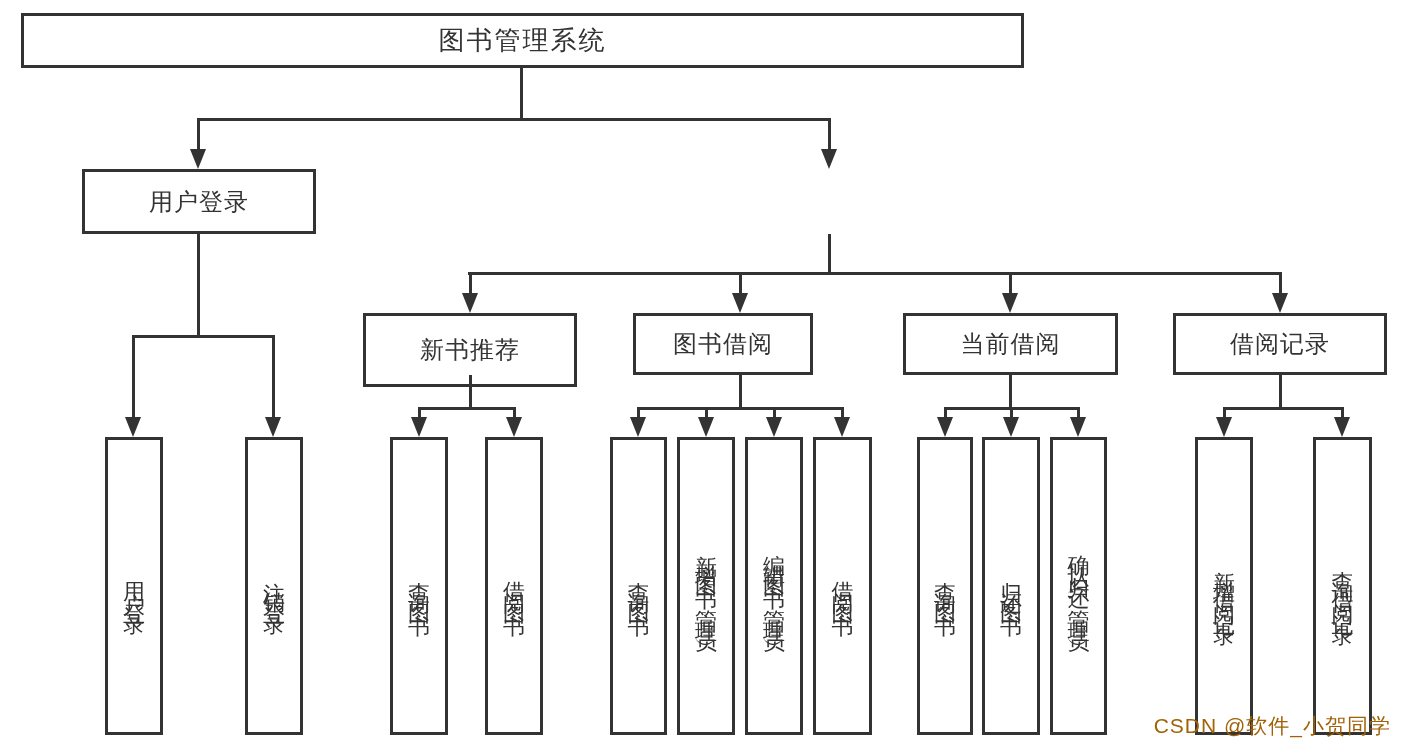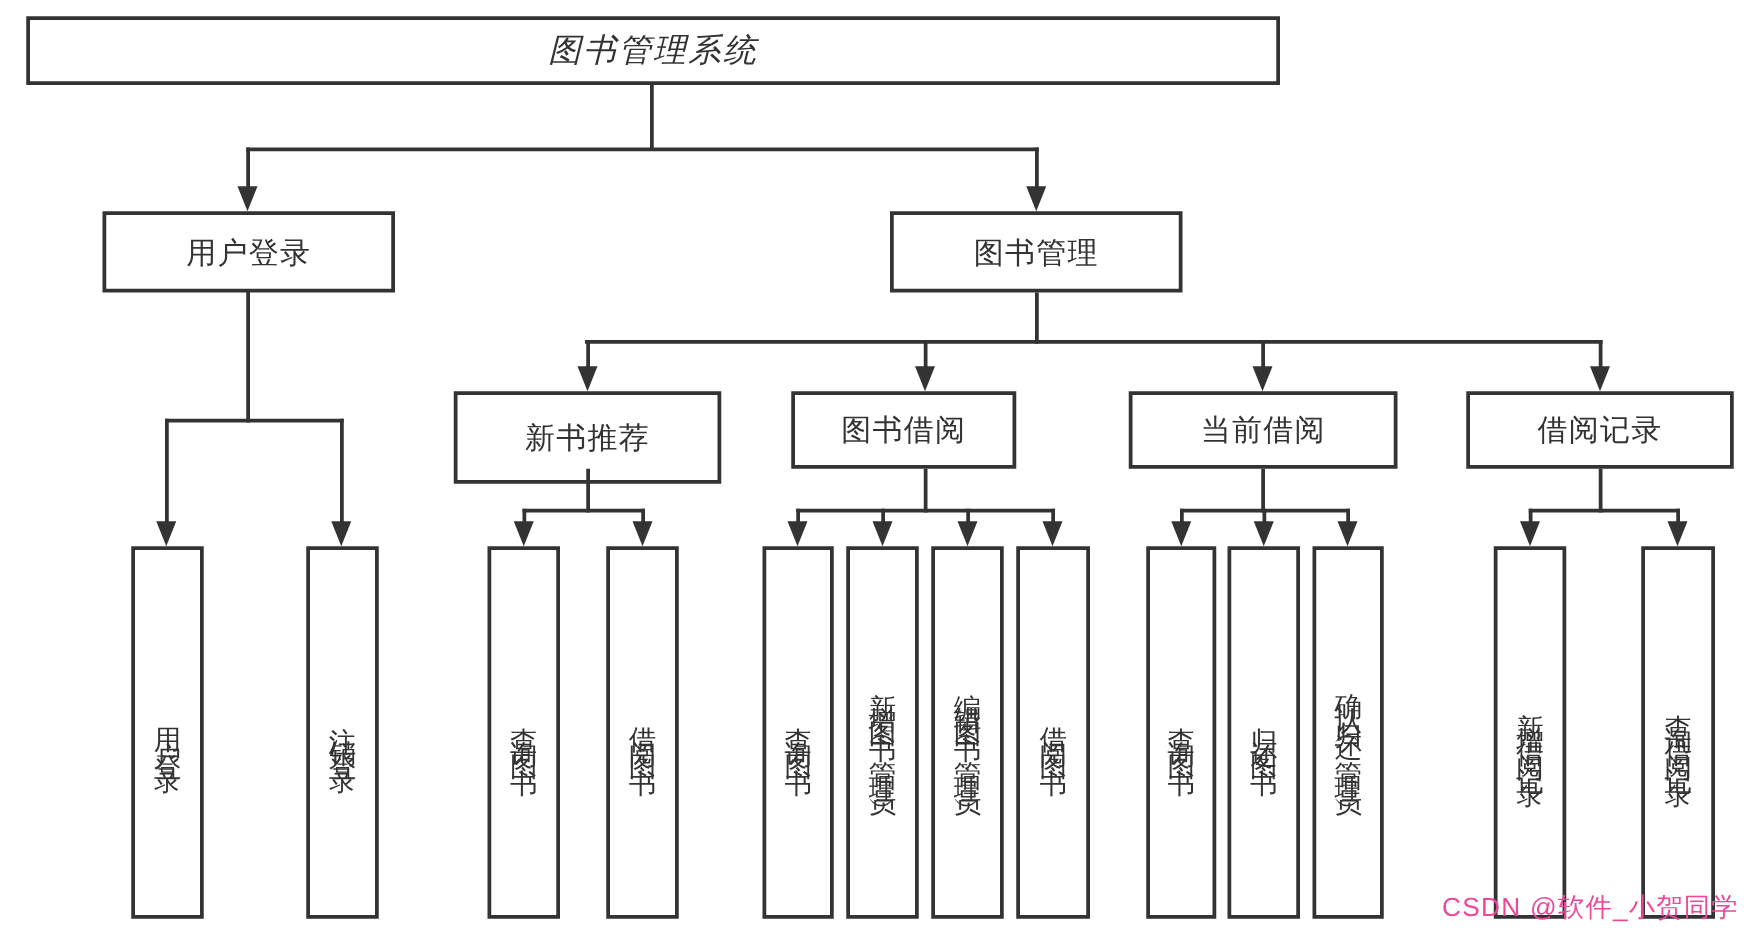--- a/index.html
+++ b/index.html
@@ -5,47 +5,46 @@
   :root { --line:#333333; --text:#333333; }
   * { box-sizing:border-box; }
   html,body { margin:0; padding:0; background:#fff; }
   body { font-family:"Liberation Sans", sans-serif; }
   .stage { position:relative; width:1405px; height:747px; background:#ffffff; overflow:hidden; }
   .node {
     position:absolute; border:3px solid var(--line); background:#ffffff;
     display:flex; align-items:center; justify-content:center;
     color:var(--text); font-size:24px; letter-spacing:1px; white-space:nowrap;
   }
-  .node.root { font-size:26px; letter-spacing:2px;font-style:italic; }
+  .node.root { font-size:26px; letter-spacing:2px; }
   .node.vert {
     writing-mode:vertical-rl; text-orientation:mixed;
     font-size:22px; letter-spacing:11px; white-space:normal;
   }
   .hl, .vl { position:absolute; background:var(--line); }
   .hl { height:3px; }
   .vl { width:3px; }
   .ar {
     position:absolute; width:0; height:0;
     border-left:8px solid transparent; border-right:8px solid transparent;
     border-top:20px solid var(--line);
   }
   .wm {
     position:absolute; right:14px; top:712px; z-index:5;
-    color:#ec4899; font-size:21px; letter-spacing:1px;
+    color:#a16207; font-size:21px; letter-spacing:1px;
   }
 </style>
 </head>
 <body>
 
 <div class="stage">
 
   <div class="node root" style="left:21px;top:13px;width:1003px;height:55px">图书管理系统</div>
 
   <div class="node" style="left:82px;top:169px;width:234px;height:65px">用户登录</div>
-  <div class="node" style="left:712px;top:169px;width:234px;height:65px">图书管理</div>
 
   <div class="node" style="left:363px;top:313px;width:214px;height:74px">新书推荐</div>
   <div class="node" style="left:633px;top:313px;width:180px;height:62px">图书借阅</div>
   <div class="node" style="left:1173px;top:313px;width:214px;height:62px">借阅记录</div>
   <div class="node" style="left:903px;top:313px;width:215px;height:62px">当前借阅</div>
 
   <div class="node vert" style="left:105px;top:437px;width:58px;height:298px">用户登录</div>
   <div class="node vert" style="left:245px;top:437px;width:58px;height:298px">注销登录</div>
 
   <div class="node vert" style="left:390px;top:437px;width:58px;height:298px">查询图书</div>

